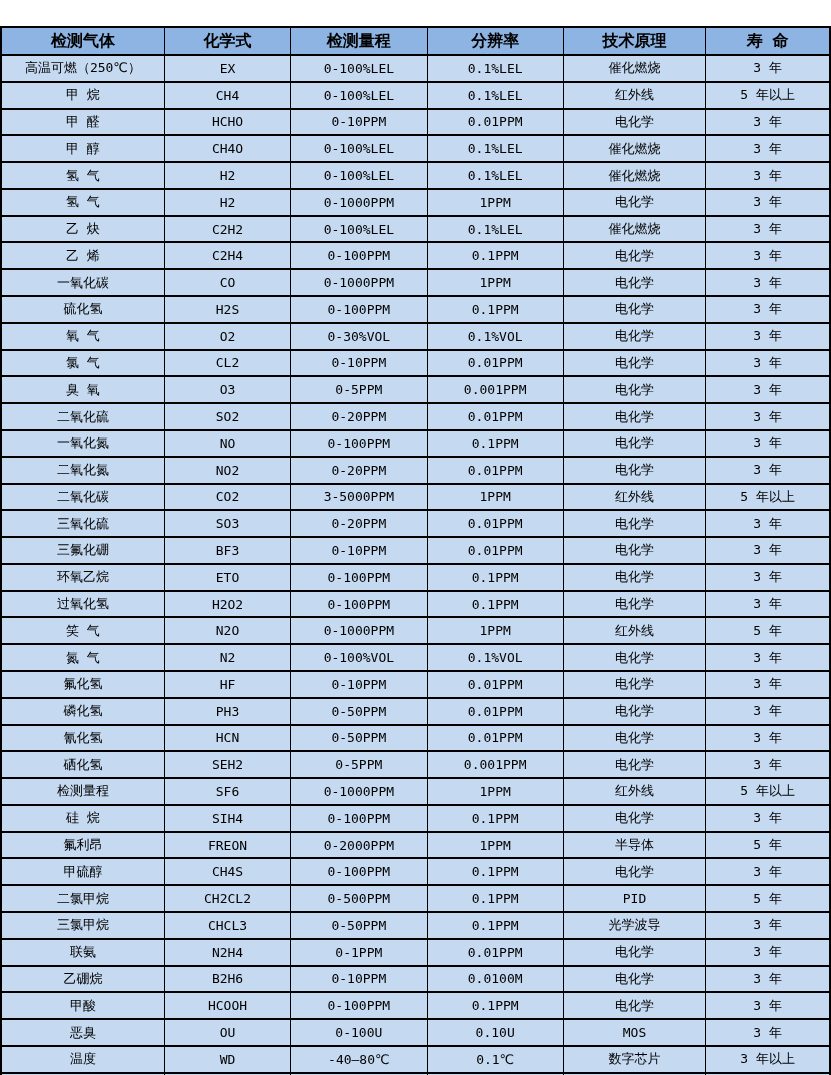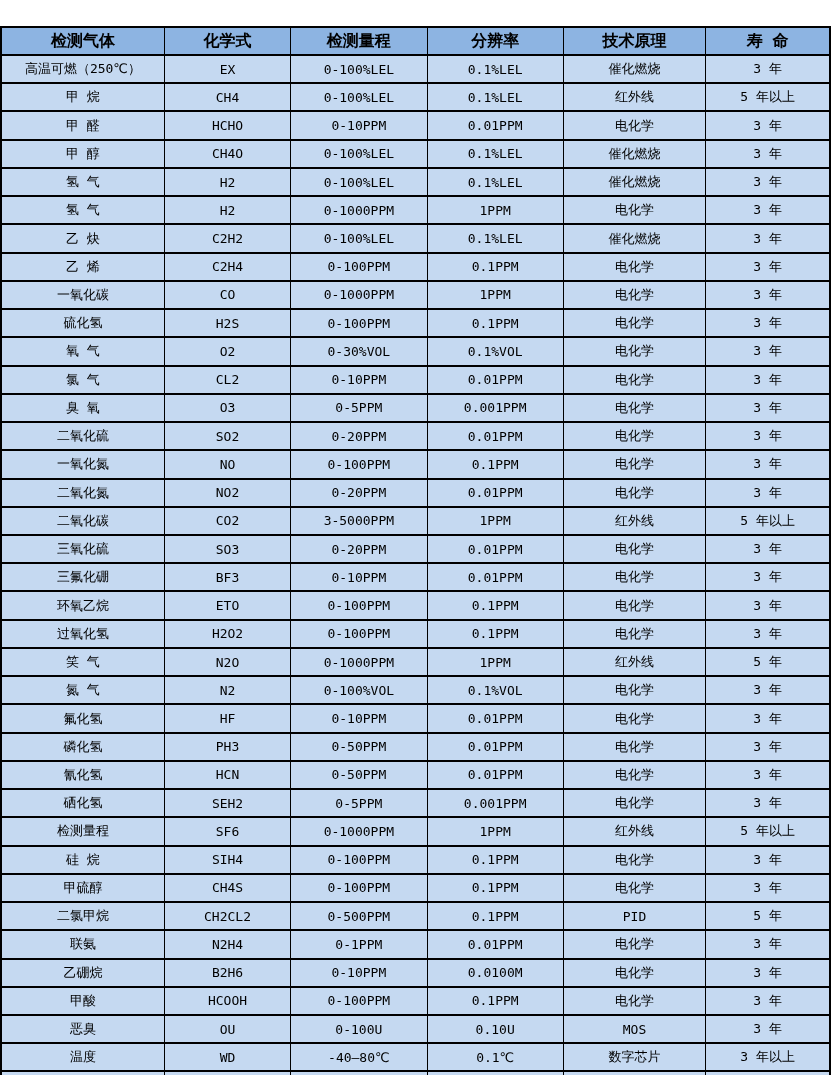--- a/index.html
+++ b/index.html
@@ -290,34 +290,50 @@
       </tr>
       <tr>
         <td>硅 烷</td>
         <td>SIH4</td>
         <td>0-100PPM</td>
         <td>0.1PPM</td>
         <td>电化学</td>
         <td>3 年</td>
       </tr>
       <tr>
+        <td>氟利昂</td>
+        <td>FREON</td>
+        <td>0-2000PPM</td>
+        <td>1PPM</td>
+        <td>半导体</td>
+        <td>5 年</td>
+      </tr>
+      <tr>
         <td>甲硫醇</td>
         <td>CH4S</td>
         <td>0-100PPM</td>
         <td>0.1PPM</td>
         <td>电化学</td>
         <td>3 年</td>
       </tr>
       <tr>
         <td>二氯甲烷</td>
         <td>CH2CL2</td>
         <td>0-500PPM</td>
         <td>0.1PPM</td>
         <td>PID</td>
         <td>5 年</td>
+      </tr>
+      <tr>
+        <td>三氯甲烷</td>
+        <td>CHCL3</td>
+        <td>0-50PPM</td>
+        <td>0.1PPM</td>
+        <td>光学波导</td>
+        <td>3 年</td>
       </tr>
       <tr>
         <td>联氨</td>
         <td>N2H4</td>
         <td>0-1PPM</td>
         <td>0.01PPM</td>
         <td>电化学</td>
         <td>3 年</td>
       </tr>
       <tr>

